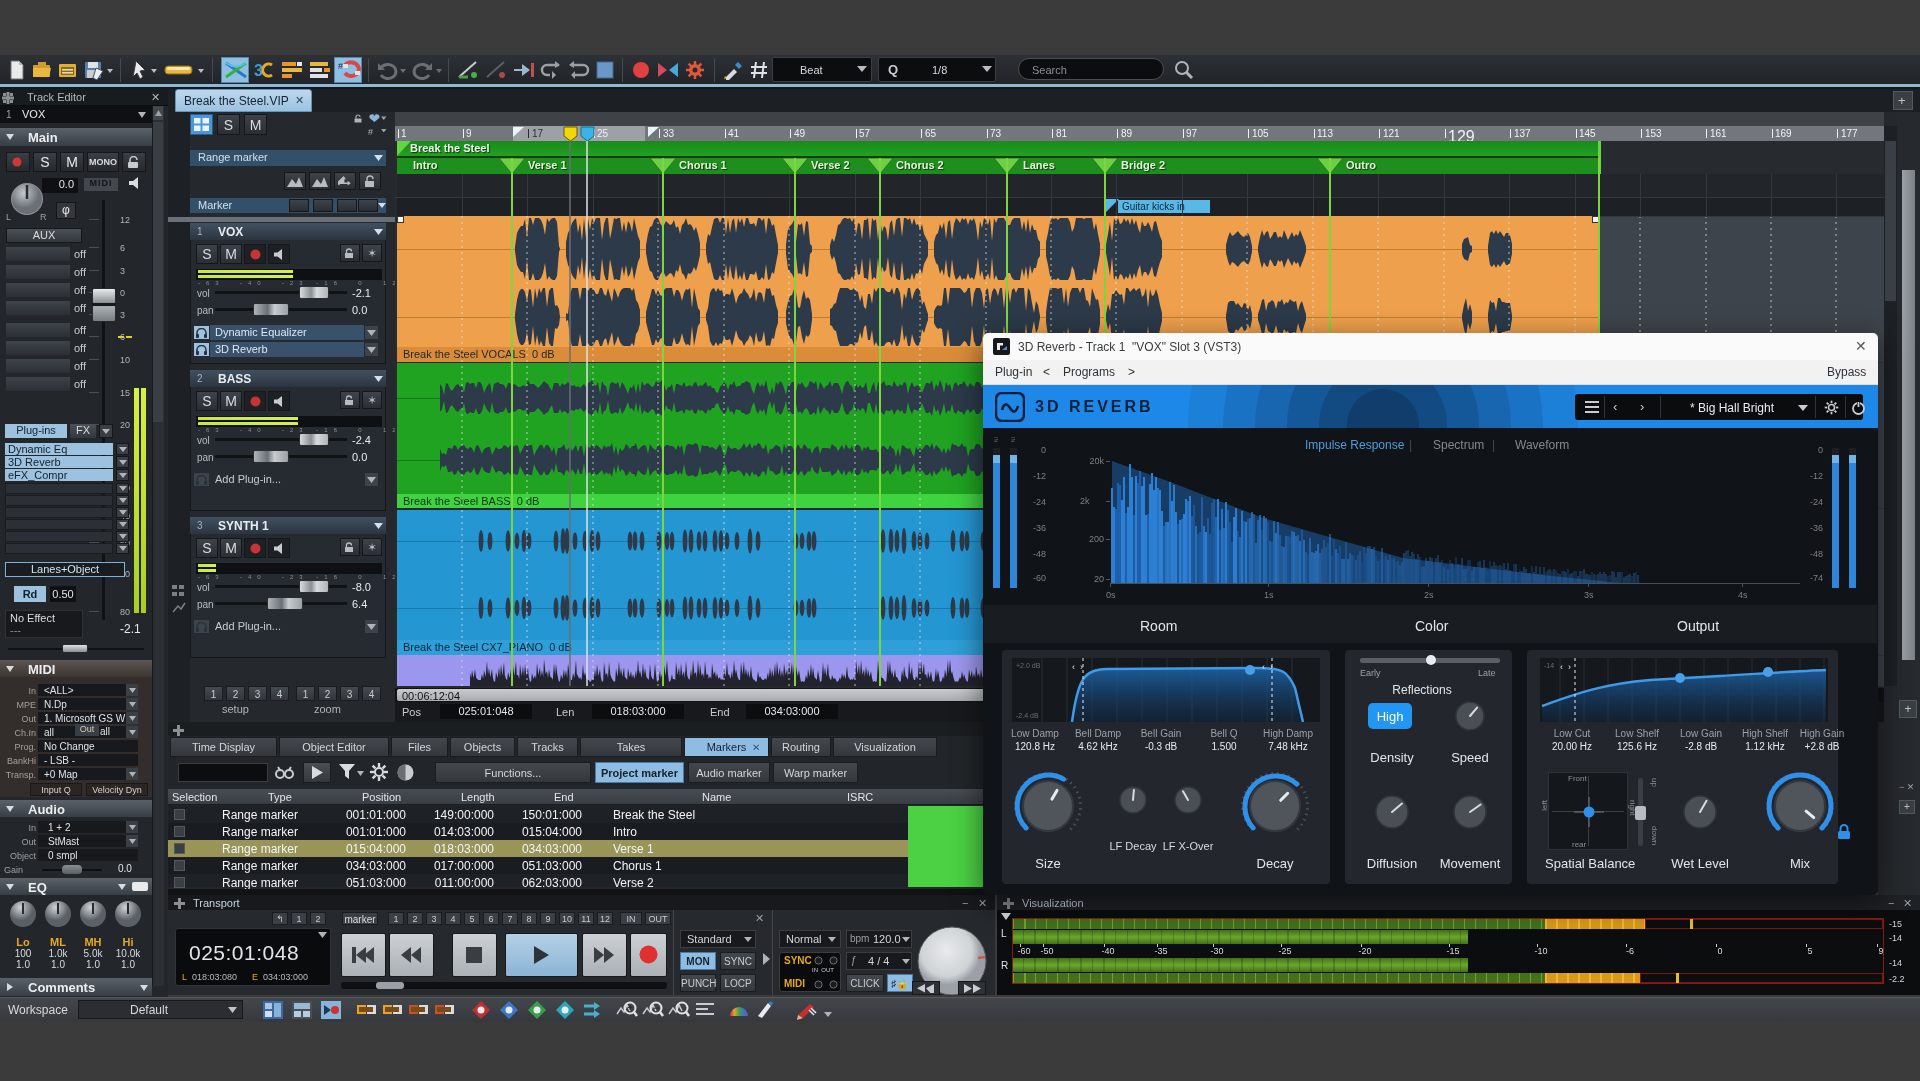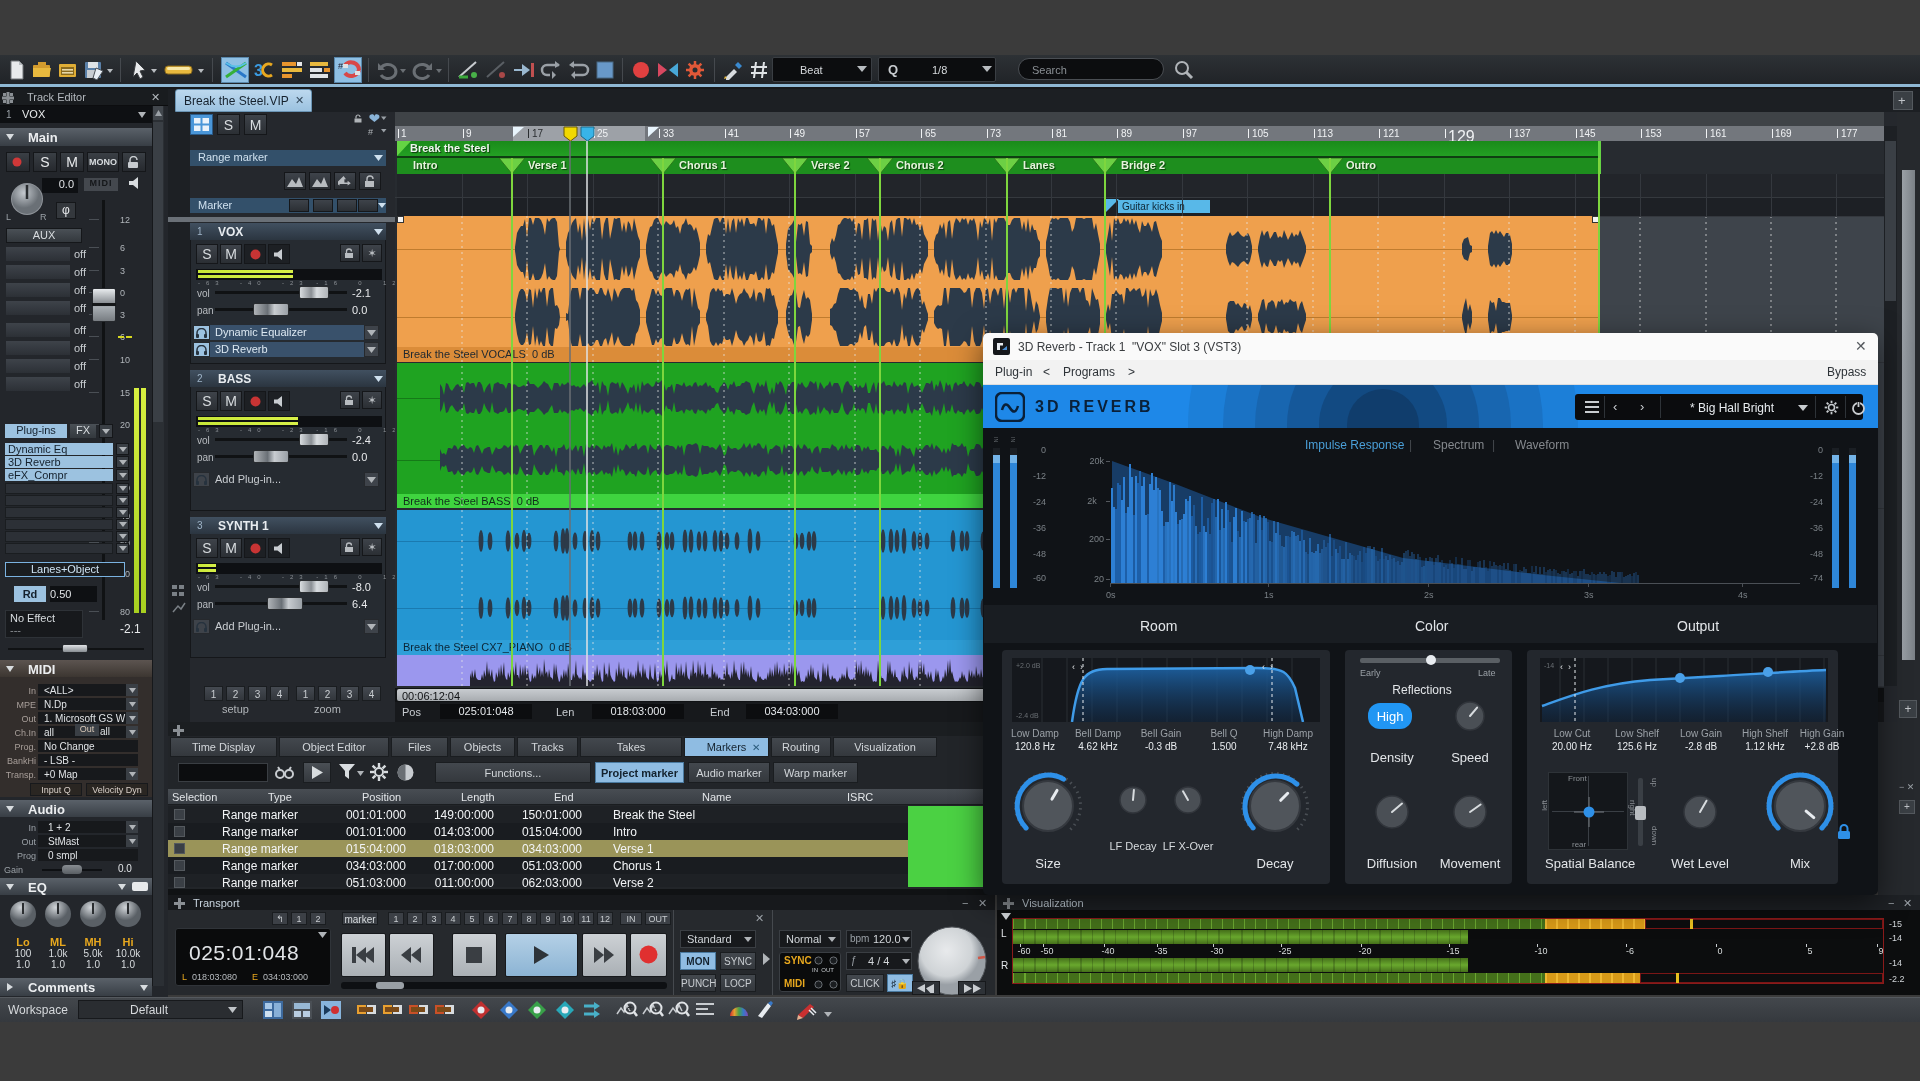--- a/index.html
+++ b/index.html
@@ -341,21 +341,21 @@
 <svg class="a" style="left:119px;top:534px" width="8" height="5" viewBox="0 0 8 5">
     <path d="M0 0h8l-4 5z" fill="#b0b4b8"></path>
   </svg>
 <div class="a" style="left:5px;top:543px;width:108px;height:11px;background:#2c3036;border:1px solid #1a1d20"></div>
 <div class="a" style="left:116px;top:543px;width:13px;height:11px;background:#3a3f45;border:1px solid #15171a"></div>
 <svg class="a" style="left:119px;top:546px" width="8" height="5" viewBox="0 0 8 5">
     <path d="M0 0h8l-4 5z" fill="#b0b4b8"></path>
   </svg>
 <div class="a tt" style="left:5px;top:562px;width:120px;height:15px;background:#1a1d20;border:1px solid #7ab2e0;font-size:11px;color:#cfe4f4;text-align:center">Lanes+Object</div>
 <div class="a tt" style="left:14px;top:586px;width:32px;height:16px;background:#9cc2e0;font-size:11px;font-weight:bold;color:#14202c;text-align:center;line-height:16px">Rd</div>
-<div class="a tt" style="left:50px;top:586px;width:47px;height:16px;background:#0e1013;font-size:11px;color:#e0e3e6;line-height:16px">0.50</div>
+<div class="a tt" style="left:50px;top:586px;width:26px;height:16px;background:#0e1013;font-size:11px;color:#e0e3e6;text-align:center;line-height:16px">0.50</div>
 <div class="a tt" style="left:5px;top:610px;width:78px;height:28px;background:#17191c;border:1px solid #2e3237"></div>
 <div class="a tt" style="left:10px;top:612px;font-size:11px;color:#d8dcdf">No Effect</div>
 <div class="a tt" style="left:10px;top:624px;font-size:11px;color:#8a8f94">---</div>
 <div class="a tt" style="left:120px;top:622px;font-size:12px;color:#e8eaec">-2.1</div>
 <div class="a tt" style="left:8px;top:648px;width:136px;height:2px;background:#101214"></div>
 <div class="a tt" style="left:62px;top:644px;width:26px;height:9px;background:linear-gradient(#e0e3e6,#888d92);border:1px solid #26292d;border-radius:2px"></div>
 <div class="a tt" style="left:0;top:660px;width:152px;height:17px;background:linear-gradient(#5c5450,#3c3631)"></div>
 <svg class="a" style="left:6px;top:666px" width="8" height="6" viewBox="0 0 8 6">
     <path d="M0 0h8l-4 6z" fill="#d8dcdf"></path>
   </svg>
@@ -409,21 +409,21 @@
 <div class="a" style="left:126px;top:821px;width:12px;height:12px;background:#3a3f45"></div>
 <svg class="a" style="left:129px;top:825px" width="7" height="5" viewBox="0 0 7 5">
     <path d="M0 0h7l-3.5 5z" fill="#b0b4b8"></path>
   </svg>
 <div class="a tt" style="left:4px;top:837px;width:32px;font-size:9px;color:#9aa0a6;text-align:right">Out</div>
 <div class="a tt" style="left:38px;top:835px;width:100px;height:12px;background:#17191c;font-size:10px;color:#e0e3e6;padding:1px 0 0 10px">StMast</div>
 <div class="a" style="left:126px;top:835px;width:12px;height:12px;background:#3a3f45"></div>
 <svg class="a" style="left:129px;top:839px" width="7" height="5" viewBox="0 0 7 5">
     <path d="M0 0h7l-3.5 5z" fill="#b0b4b8"></path>
   </svg>
-<div class="a tt" style="left:4px;top:851px;width:32px;font-size:9px;color:#9aa0a6;text-align:right">Prog</div>
+<div class="a tt" style="left:4px;top:851px;width:32px;font-size:9px;color:#9aa0a6;text-align:right">Object</div>
 <div class="a tt" style="left:38px;top:849px;width:100px;height:12px;background:#17191c;font-size:10px;color:#e0e3e6;padding:1px 0 0 10px">0 smpl</div>
 <div class="a tt" style="left:4px;top:865px;width:32px;font-size:9px;color:#9aa0a6;">Gain</div>
 <div class="a tt" style="left:42px;top:869px;width:60px;height:2px;background:#0e1013"></div>
 <div class="a tt" style="left:62px;top:865px;width:20px;height:9px;background:linear-gradient(#888d92,#5a5f64);border-radius:4px"></div>
 <div class="a tt" style="left:118px;top:863px;font-size:10px;color:#e0e3e6">0.0</div>
 <div class="a tt" style="left:0;top:878px;width:152px;height:17px;background:linear-gradient(#5a6169,#383e45)"></div>
 <svg class="a" style="left:6px;top:884px" width="8" height="6" viewBox="0 0 8 6">
     <path d="M0 0h8l-4 6z" fill="#d8dcdf"></path>
   </svg>
 <div class="a tt" style="left:28px;top:880px;font-size:13px;font-weight:bold;color:#eceef0">EQ</div>
@@ -1612,21 +1612,21 @@
 <div class="a tt" style="left:1028px;top:497px;width:18px;text-align:right;font-size:9px;color:#7a8086">-24</div>
 <div class="a tt" style="left:1805px;top:497px;width:18px;text-align:right;font-size:9px;color:#7a8086">-24</div>
 <div class="a tt" style="left:1028px;top:523px;width:18px;text-align:right;font-size:9px;color:#7a8086">-36</div>
 <div class="a tt" style="left:1805px;top:523px;width:18px;text-align:right;font-size:9px;color:#7a8086">-36</div>
 <div class="a tt" style="left:1028px;top:549px;width:18px;text-align:right;font-size:9px;color:#7a8086">-48</div>
 <div class="a tt" style="left:1805px;top:549px;width:18px;text-align:right;font-size:9px;color:#7a8086">-48</div>
 <div class="a tt" style="left:1028px;top:573px;width:18px;text-align:right;font-size:9px;color:#7a8086">-60</div>
 <div class="a tt" style="left:1805px;top:573px;width:18px;text-align:right;font-size:9px;color:#7a8086">-74</div>
 <div class="a tt" style="left:1080px;top:456px;width:24px;text-align:right;font-size:9px;color:#7a8086">20k</div>
 <div class="a" style="left:1106px;top:461px;width:4px;height:1px;background:#55595e"></div>
-<div class="a tt" style="left:1080px;top:496px;width:24px;text-align:center;font-size:9px;color:#7a8086">2k</div>
+<div class="a tt" style="left:1080px;top:496px;width:24px;text-align:left;font-size:9px;color:#7a8086">2k</div>
 <div class="a" style="left:1106px;top:501px;width:4px;height:1px;background:#55595e"></div>
 <div class="a tt" style="left:1080px;top:534px;width:24px;text-align:right;font-size:9px;color:#7a8086">200</div>
 <div class="a" style="left:1106px;top:539px;width:4px;height:1px;background:#55595e"></div>
 <div class="a tt" style="left:1080px;top:574px;width:24px;text-align:right;font-size:9px;color:#7a8086">20</div>
 <div class="a" style="left:1106px;top:579px;width:4px;height:1px;background:#55595e"></div>
 <svg class="a" style="left:983px;top:333px" width="895" height="562" viewBox="0 0 895 562">
     <polygon points="129,250 129,128 190,150 280,185 420,225 560,242 637,250" fill="#1e5ea8" fill-opacity="0.55"></polygon>
     <line x1="129" y1="250" x2="129" y2="155" stroke="#2d7fd4" stroke-opacity="1.00" stroke-width="2"></line>
     <line x1="131" y1="250" x2="131" y2="174" stroke="#2d7fd4" stroke-opacity="1.00" stroke-width="2"></line>
     <line x1="133" y1="250" x2="133" y2="176" stroke="#1d5fa8" stroke-opacity="1.00" stroke-width="2"></line>
@@ -2031,21 +2031,21 @@
 <div class="a tt" style="left:1158px;top:840px;width:60px;text-align:center;font-size:11px;color:#d8dcdf">LF X-Over</div>
 <div class="a tt" style="left:1018px;top:856px;width:60px;text-align:center;font-size:13px;color:#e2e5e8">Size</div>
 <div class="a tt" style="left:1245px;top:856px;width:60px;text-align:center;font-size:13px;color:#e2e5e8">Decay</div>
 <div class="a tt" style="left:1360px;top:658px;width:140px;height:5px;background:#5a5f64;border-radius:2px"></div>
 <svg class="a" style="left:1424px;top:653px" width="14" height="14" viewBox="0 0 14 14">
     <circle cx="7" cy="7" r="5" fill="#e8ecf0"></circle>
   </svg>
 <div class="a tt" style="left:1360px;top:668px;font-size:9px;color:#9aa0a6">Early</div>
 <div class="a tt" style="left:1478px;top:668px;font-size:9px;color:#9aa0a6">Late</div>
 <div class="a tt" style="left:1382px;top:683px;width:80px;text-align:center;font-size:12px;color:#e2e5e8">Reflections</div>
-<div class="a tt" style="left:1368px;top:703px;width:44px;height:26px;background:#2196f3;border-radius:12px;font-size:13px;color:#fff;display:flex;align-items:center;justify-content:center">High</div>
+<div class="a tt" style="left:1368px;top:703px;width:44px;height:26px;background:#2196f3;border-radius:5px;font-size:13px;color:#fff;display:flex;align-items:center;justify-content:center">High</div>
 <svg class="a" style="left:1454px;top:700px" width="32" height="32" viewBox="0 0 32 32">
     <circle cx="16" cy="16" r="14" fill="#4a4f55"></circle>
     <circle cx="16" cy="16" r="14" fill="none" stroke="#32363c" stroke-width="1.5"></circle>
     <line x1="16" y1="16" x2="23.1" y2="7.6" stroke="#d8dcdf" stroke-width="2" stroke-linecap="round"></line>
   </svg>
 <div class="a tt" style="left:1360px;top:750px;width:64px;text-align:center;font-size:13px;color:#e2e5e8">Density</div>
 <div class="a tt" style="left:1440px;top:750px;width:60px;text-align:center;font-size:13px;color:#e2e5e8">Speed</div>
 <svg class="a" style="left:1374px;top:794px" width="36" height="36" viewBox="0 0 36 36">
     <circle cx="18" cy="18" r="16" fill="#4a4f55"></circle>
     <circle cx="18" cy="18" r="16" fill="none" stroke="#32363c" stroke-width="1.5"></circle>

